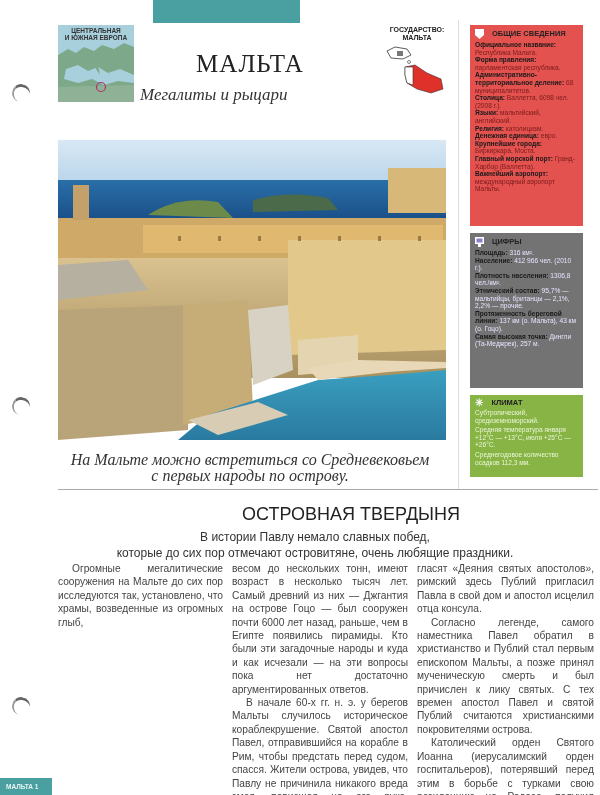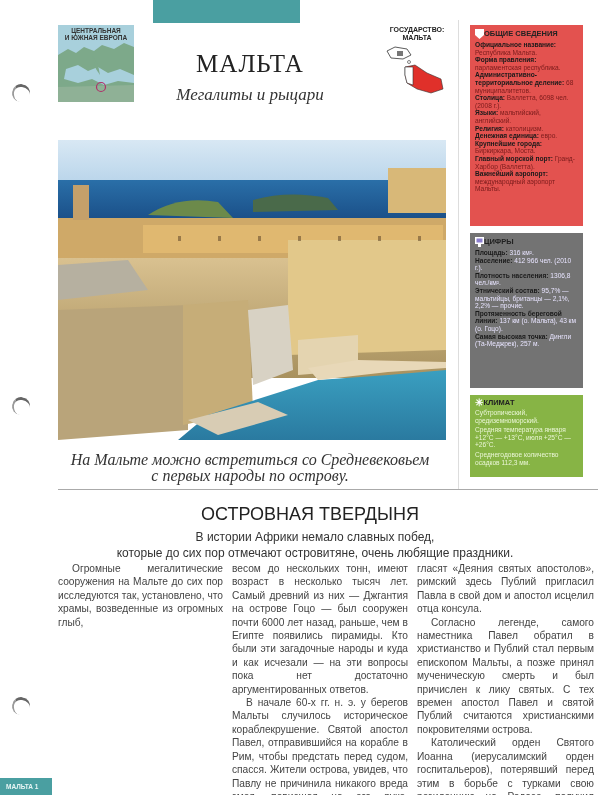--- a/index.html
+++ b/index.html
@@ -4,37 +4,37 @@
 <style>
   html,body{margin:0;padding:0;background:#ffffff;}
   body{width:600px;height:795px;position:relative;overflow:hidden;font-family:"Liberation Sans",sans-serif;color:#333;}
   .abs{position:absolute;}
   .hole{position:absolute;left:12px;width:18px;height:18px;border-radius:50%;border-top:3px solid #666;border-left:2px solid #999;transform:rotate(10deg);box-sizing:border-box;}
   .top-band{left:153px;top:0;width:147px;height:23px;background:#4a9fa1;}
   .locator{left:58px;top:25px;width:76px;height:77px;background:#a8d0dc;overflow:hidden;}
   .locator .lbl{position:absolute;top:2px;left:0;width:100%;text-align:center;font-size:6.5px;font-weight:bold;color:#333;line-height:7px;}
   .locator svg{position:absolute;left:0;top:0;}
   .title{left:150px;top:50px;width:200px;text-align:center;font-family:"Liberation Serif",serif;font-size:25px;letter-spacing:1px;color:#222;}
-  .subtitle{left:140px;top:85px;width:220px;text-align:center;font-family:"Liberation Serif",serif;font-style:italic;font-size:17px;color:#333;}
+  .subtitle{left:140px;top:85px;width:220px;text-align:left;font-family:"Liberation Serif",serif;font-style:italic;font-size:17px;color:#333;}
   .state-lbl{left:382px;top:26px;width:70px;text-align:center;font-size:7px;font-weight:bold;color:#222;line-height:8px;}
   .vline{left:458px;top:20px;width:1px;height:470px;background:#ddd;}
   .box{position:absolute;left:470px;width:113px;box-sizing:border-box;padding:4px 5px;font-size:6.6px;line-height:7.6px;color:#222;}
-  .box .bh{font-weight:bold;font-size:7.5px;margin-bottom:2px;display:flex;align-items:center;gap:0;}
+  .box .bh{font-weight:bold;font-size:7.5px;margin-bottom:2px;display:flex;align-items:center;gap:8px;}
   .box b{font-weight:bold;color:#1a1a1a;}
   .box .v{color:#6b1a1a;}
   .box-red{top:25px;height:201px;background:#e3524f;}
   .box-red .v{color:#7a1b1b;}
   .box-purple{top:233px;height:155px;background:#737373;}
   .box-purple .v{color:#e8e4ff;}
   .box-green{top:395px;height:82px;background:#87b445;}
   .box-green .v{color:#eaf6d6;}
   .photo{left:58px;top:140px;width:388px;height:300px;overflow:hidden;}
   .caption{left:70px;top:452px;width:360px;text-align:center;font-family:"Liberation Serif",serif;font-style:italic;font-size:16px;line-height:16px;color:#333;}
   .hline{left:58px;top:489px;width:540px;height:1px;background:#aaa;}
-  .h2{left:160px;top:504px;width:300px;text-align:center;font-size:18px;color:#222;}
+  .h2{left:160px;top:504px;width:300px;text-align:right;font-size:18px;color:#222;}
   .lead{left:80px;top:529px;width:470px;text-align:center;font-size:12px;line-height:16px;color:#333;}
   .col{position:absolute;top:562px;font-size:10.2px;line-height:13.4px;color:#444;text-align:justify;hyphens:manual;}
   .col p{margin:0;text-indent:14px;}
   .col p.first{text-indent:0;}
   .dropcap{float:left;width:13px;height:27px;margin:1px 4px 0 0;position:relative;}
   .dropcap:before{content:"";position:absolute;left:0;top:0;width:13px;height:5px;background:#4a9fa1;}
   .dropcap:after{content:"";position:absolute;left:0;top:0;width:5px;height:27px;background:#4a9fa1;}
   .col1{left:58px;width:165px;}
   .col2{left:232px;width:176px;}
   .col3{left:417px;width:177px;}
@@ -178,21 +178,21 @@
 
 <div class="abs caption">
   <span>На Мальте можно встретиться со Средневековьем</span><br>
   <span>с первых народы по острову.</span>
 </div>
 
 <div class="abs hline"></div>
 
 <div class="abs h2">ОСТРОВНАЯ ТВЕРДЫНЯ</div>
 <div class="abs lead">
-  <span>В истории Африки немало славных побед,</span><br>
+  <span>В истории Павлу немало славных побед,</span><br>
   <span>которые до сих пор отмечают островитяне, очень любящие праздники.</span>
 </div>
 
 <div class="col col1">
   <p>Огромные мегалитические сооружения на Мальте до сих пор исследуются    так, установлено, что храмы, возведенные из огромных глыб,</p>
 </div>
 
 <div class="col col2">
   <p class="first">весом до нескольких тонн, имеют возраст в несколько тысяч лет. Самый древний из них — Джгантия на острове Гоцо — был сооружен почти 6000 лет назад, раньше, чем в Египте появились пирамиды. Кто были эти загадочные народы и куда и как исчезали — на эти вопросы пока нет достаточно аргументированных ответов.</p>
   <p>В начале 60-х гг. н. э. у берегов Мальты случилось историческое кораблекрушение. Святой апостол Павел, отправившийся на корабле в Рим, чтобы предстать перед судом, спасся. Жители острова, увидев, что Павлу не причинила никакого вреда змея, повисшая на его руке, решили, что перед ними святой человек. Как</p>

